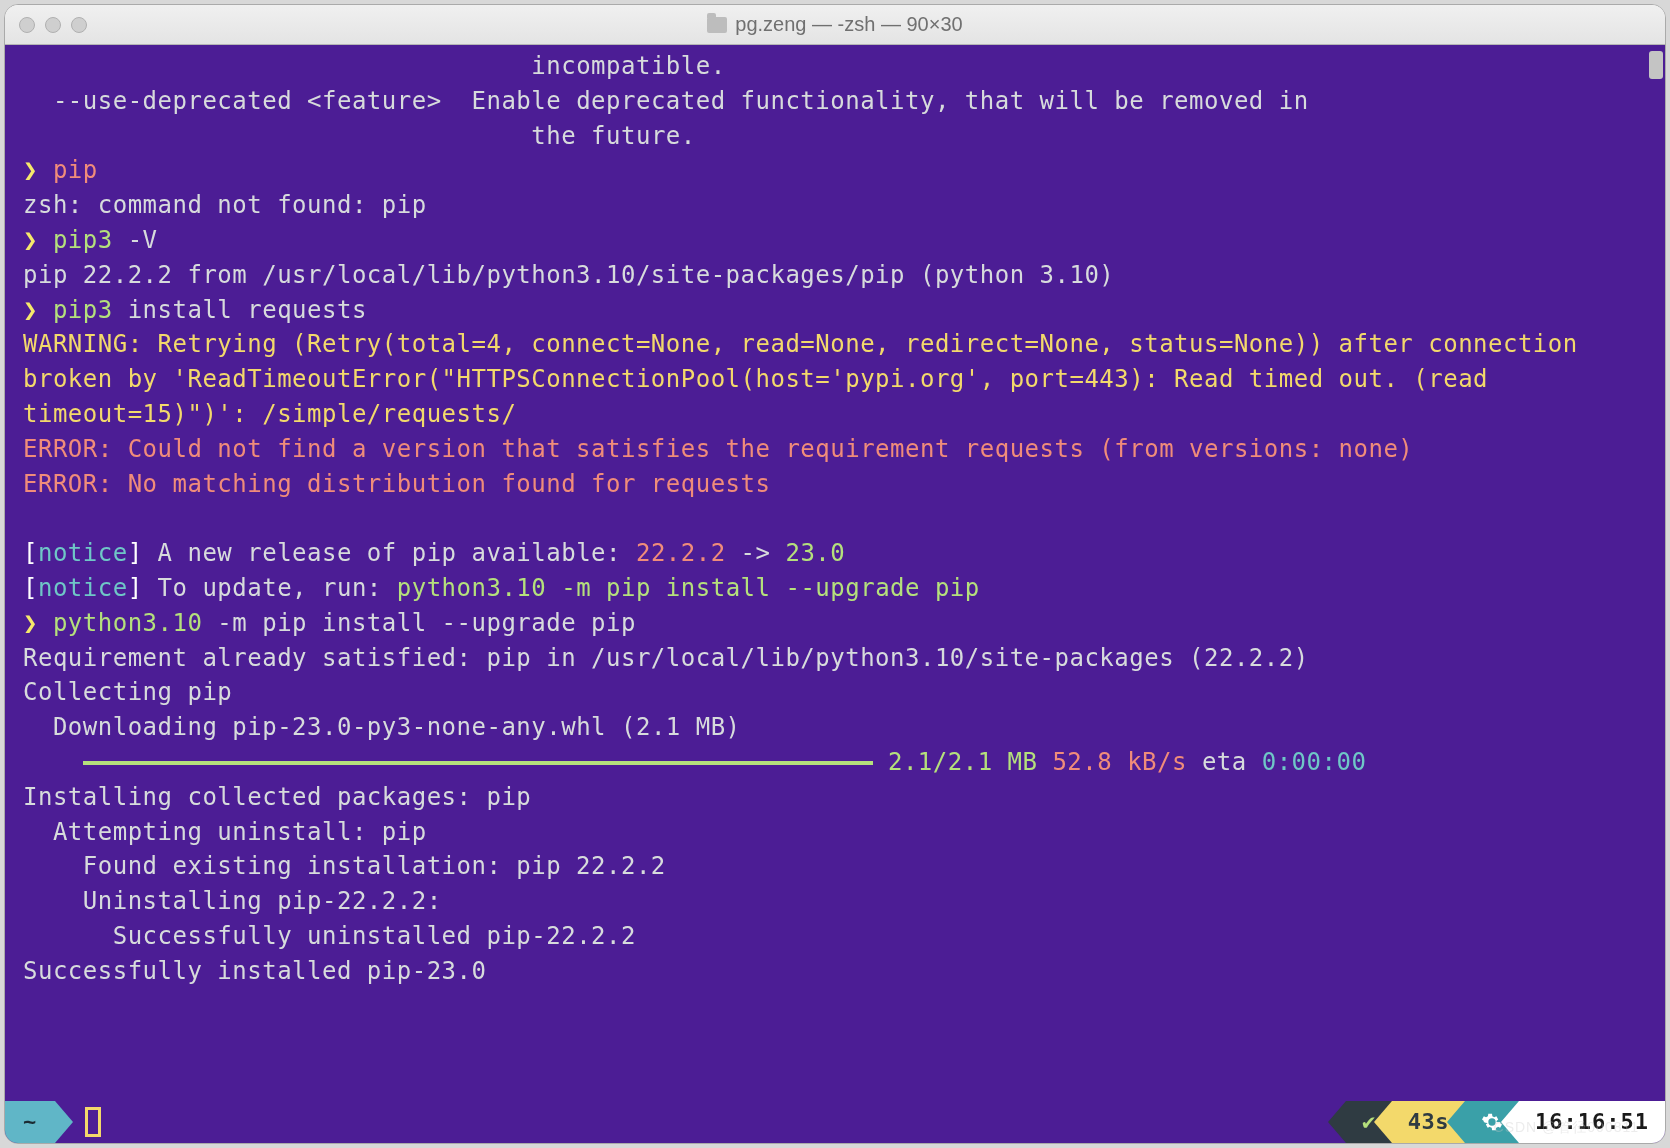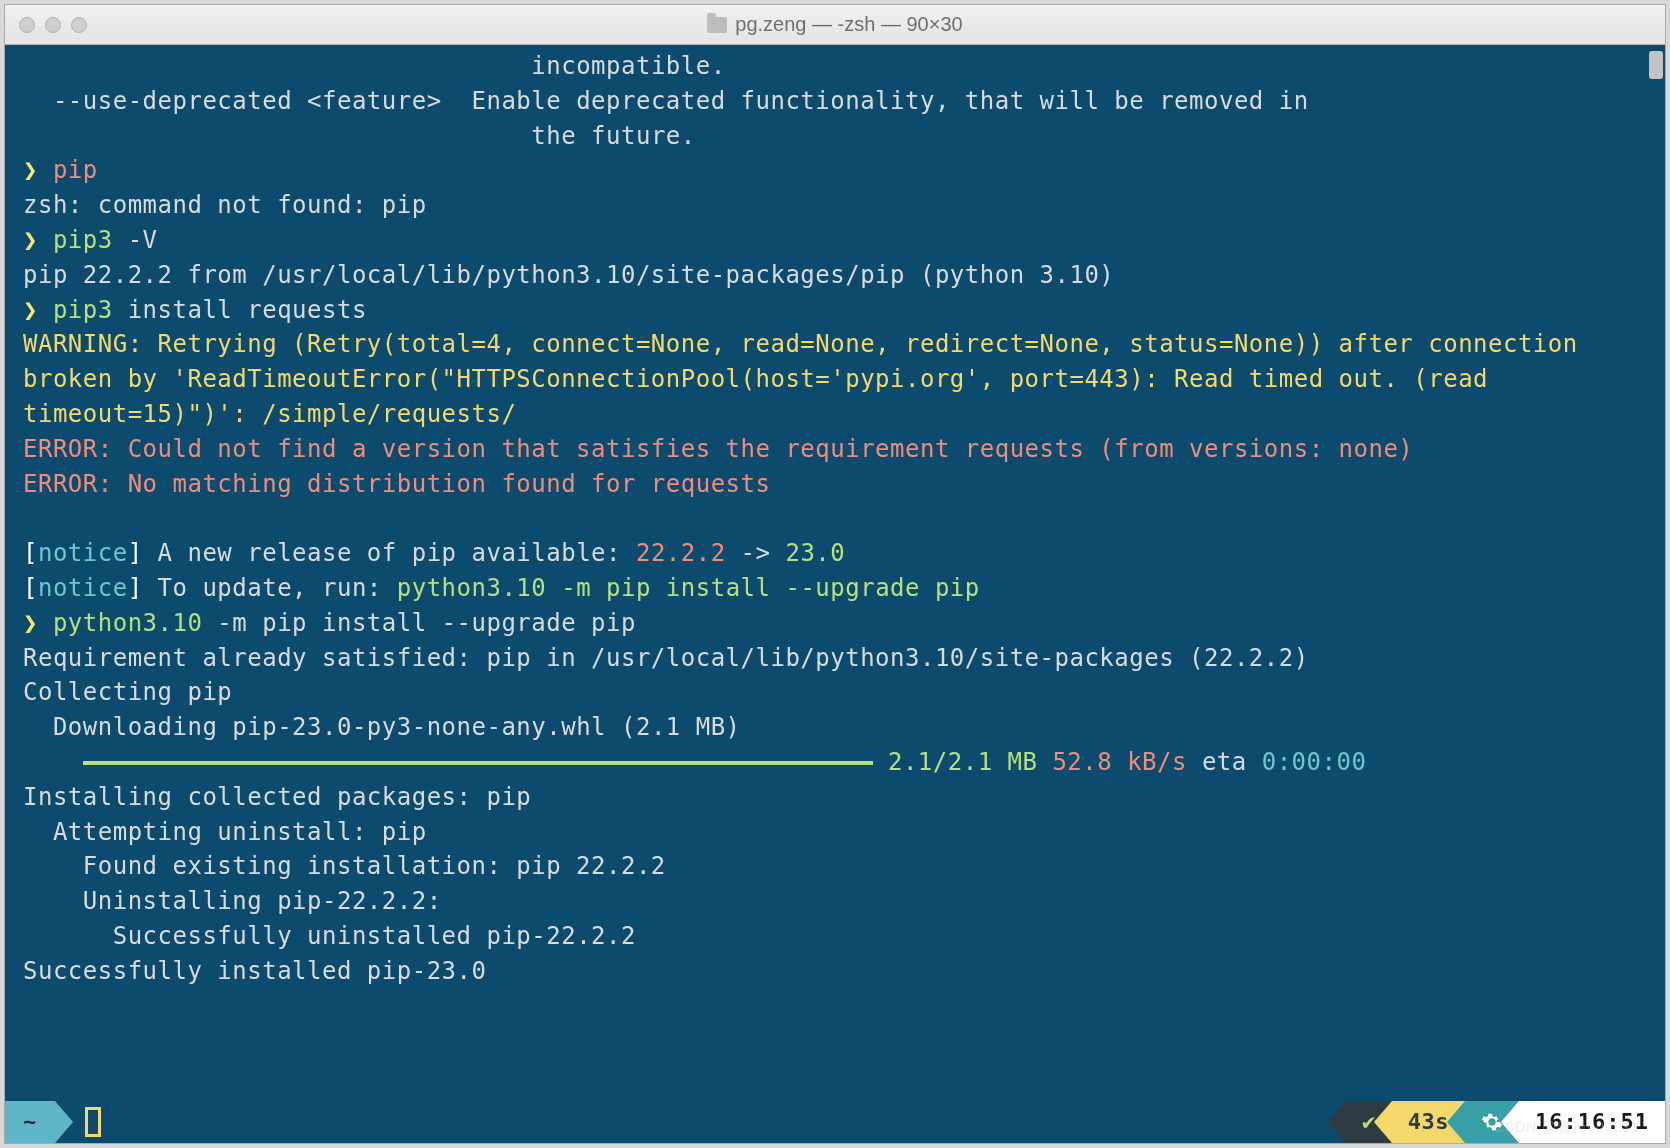--- a/index.html
+++ b/index.html
@@ -8,21 +8,21 @@
     font-family: ui-monospace, "SF Mono", Menlo, Consolas, monospace;
     background: #d8d8d8;
     overflow: hidden;
   }
   .window {
     position: absolute;
     left: 4px; top: 4px;
     width: 1662px; height: 1140px;
     background: #f5f5f5;
     border: 1px solid #aaa;
-    border-radius: 0;
+    border-radius: 14px;
     overflow: hidden;
     display: flex;
     flex-direction: column;
   }
   .titlebar {
     height: 40px;
     background: linear-gradient(#f0f0f0, #e4e4e4);
     border-bottom: 1px solid #b5b5b5;
     display: flex;
     align-items: center;
@@ -45,21 +45,21 @@
   .folder-icon {
     display: inline-block; width: 20px; height: 16px;
     background: #bdbdbd; border-radius: 2px; position: relative;
   }
   .folder-icon::before {
     content: ""; position: absolute; left: 0; top: -4px;
     width: 9px; height: 5px; background: #bdbdbd; border-radius: 2px 2px 0 0;
   }
   .term {
     flex: 1;
-    background: #0c4a6e;
+    background: #4c1d95;
     color: #d7dbdc;
     font-size: 24px;
     line-height: 1.45;
     padding: 4px 2px 0 18px;
     white-space: pre-wrap;
     position: relative;
     font-weight: 500;
     letter-spacing: 0.5px;
   }
   .scrollbar {

